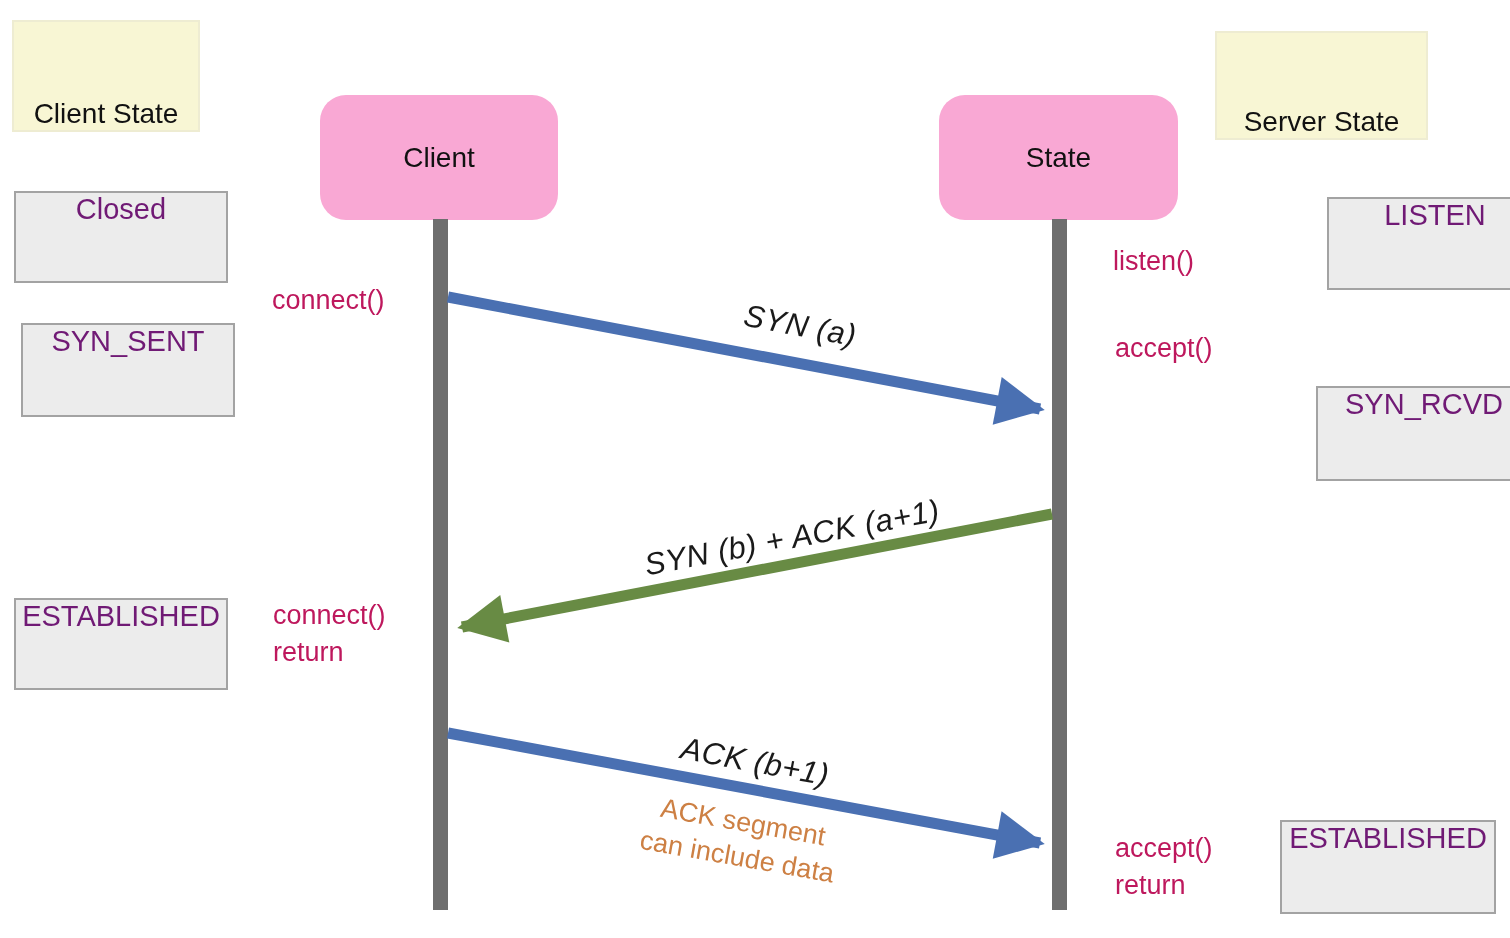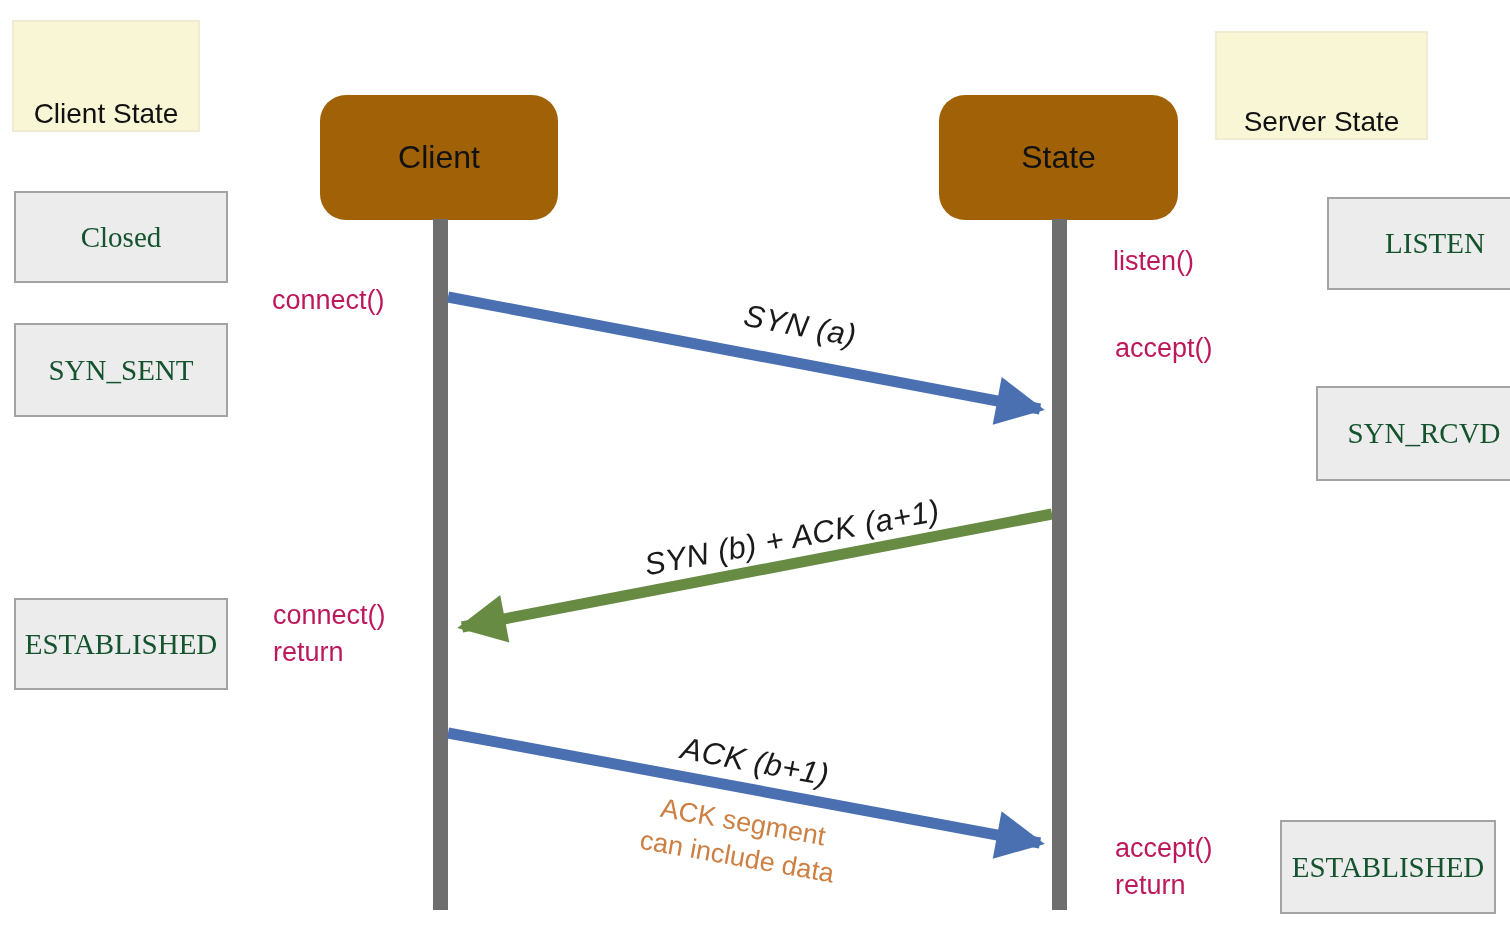--- a/index.html
+++ b/index.html
@@ -10,28 +10,28 @@
   .abs{position:absolute;}
   
   .legend-box{
     background:#f8f6d4;border:2px solid #eeecd2;
     display:flex;align-items:flex-end;justify-content:center;
     font-size:28px;color:#111;
   }
   
   .state-box{
     background:#ececec;border:2px solid #a3a3a3;
-    display:flex;align-items:center;justify-content:center;
-    font-size:29px;color:#14532d;white-space:nowrap;font-family:Liberation Serif, serif;
+    display:flex;justify-content:center;
+    font-size:29px;color:#701a75;white-space:nowrap;
   }
   
   .actor-box{
-    background:#a16207;border-radius:26px;
+    background:#f9a8d4;border-radius:26px;
     display:flex;align-items:center;justify-content:center;
-    font-size:32px;color:#111;
+    font-size:28px;color:#111;
   }
   
   .lifeline{background:#6e6e6e;}
   
   .api-label{
     color:#be185d;font-size:27px;line-height:1.38;white-space:pre-line;
   }
   
   .msg-label{
     color:#1a1a1a;font-size:31px;font-style:italic;letter-spacing:0.5px;
@@ -61,21 +61,21 @@
   <div class="abs actor-box" style="left:939px;top:95px;width:239px;height:125px;">
     <span>State</span>
   </div>
 
   <div class="abs lifeline" style="left:433px;top:219px;width:15px;height:691px;"></div>
   <div class="abs lifeline" style="left:1052px;top:219px;width:15px;height:691px;"></div>
 
   <div class="abs state-box" style="left:14px;top:191px;width:210px;height:88px;">
     <span>Closed</span>
   </div>
-  <div class="abs state-box" style="left:14px;top:323px;width:210px;height:90px;">
+  <div class="abs state-box" style="left:21px;top:323px;width:210px;height:90px;">
     <span>SYN_SENT</span>
   </div>
   <div class="abs state-box" style="left:14px;top:598px;width:210px;height:88px;">
     <span>ESTABLISHED</span>
   </div>
 
   <div class="abs state-box" style="left:1280px;top:197px;width:212px;height:89px;margin-left:47px;">
     <span>LISTEN</span>
   </div>
   <div class="abs state-box" style="left:1280px;top:386px;width:212px;height:91px;margin-left:36px;">

